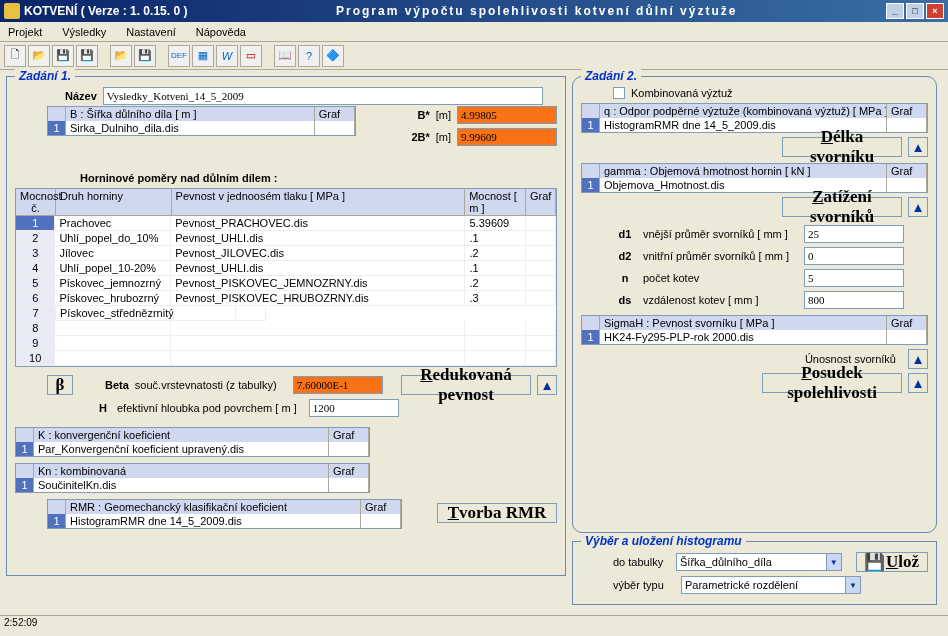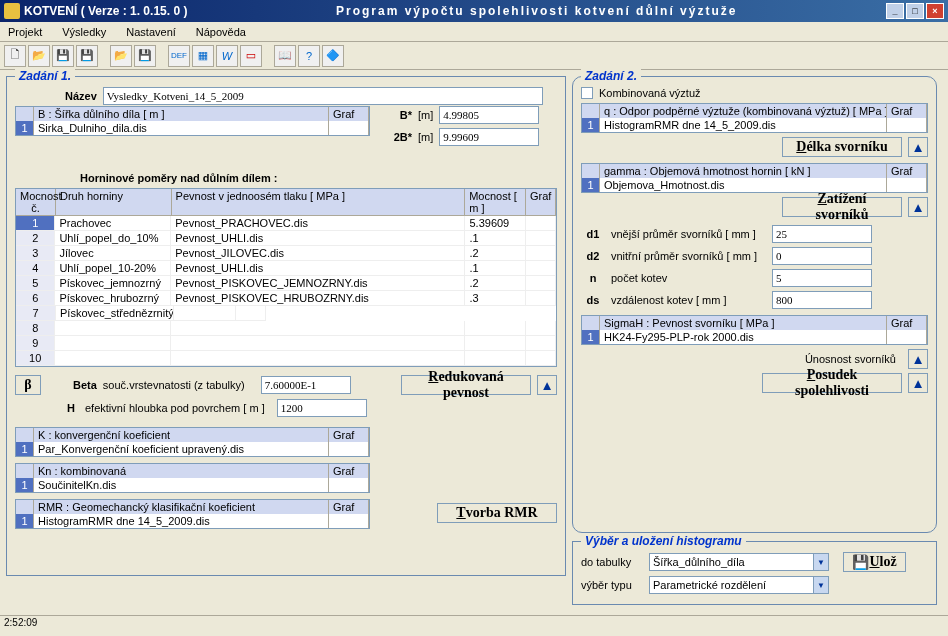--- a/index.html
+++ b/index.html
@@ -14,44 +14,44 @@
 .menubar { background: #ece9d8; height: 20px; display: flex; align-items: center; padding: 0 4px; gap: 12px; border-bottom: 1px solid #aca899; }
 .menu-item { padding: 2px 4px; cursor: default; }
 .toolbar { background: #ece9d8; height: 28px; display: flex; align-items: center; padding: 0 4px; gap: 2px; border-bottom: 1px solid #aca899; }
 .tool-btn { width: 22px; height: 22px; border: 1px solid #aca899; background: #f0f0f0; display: flex; align-items: center; justify-content: center; font-size: 11px; }
 .tool-sep { width: 8px; }
 .main-area { display: flex; padding: 6px; gap: 6px; height: 545px;}
 .left-pane { width: 560px; }
 .right-pane { width: 365px; display: flex; flex-direction: column; gap: 4px;}
 .fieldset { border: 1px solid #6a8ab0; position: relative; padding: 10px 8px 6px; margin-bottom: 4px;}
 .fieldset-legend { position: absolute; top: -8px; left: 8px; background: #ece9d8; padding: 0 4px; color: #0033cc; font-weight: bold; font-style: italic; font-size: 12px;}
-.row { display: flex; align-items: center; gap: 6px; margin-bottom: 4px;}
+.row { display: flex; align-items: center; gap: 6px; margin-bottom: 4px; margin-left: 32px;}
 .label-bold { font-weight: bold; }
 .input-text { border: 1px solid #7f9db9; background: #fff; height: 18px; padding: 1px 3px; font-size: 11px; font-family: Tahoma; }
-.input-readonly { background: #ffffff; }
+.input-readonly { background: #f97316; }
 .small-table { border: 1px solid #7f9db9; background: #fff; }
 .small-table-header { background: #d0d8f0; display: flex; }
 .small-table-header > div, .small-table-row > div { border-right: 1px solid #aca899; padding: 1px 4px; overflow: hidden; white-space: nowrap; }
 .small-table-row { display: flex; background: #fff; }
 .rownum { width: 18px; text-align: center; background: #5070c0; color: #fff;}
 .rownum-head { width: 18px; background: #d0d8f0;}
 .graf-col { width: 40px; }
 .main-grid { border: 1px solid #7f9db9; background: #fff; font-size: 11px; }
 .main-grid-head { display: flex; background: #d0d8f0; }
 .main-grid-head > div { border-right: 1px solid #aca899; border-bottom: 1px solid #aca899; padding: 1px 4px;}
 .main-grid-row { display: flex; }
 .main-grid-row > div { border-right: 1px solid #eee; border-bottom: 1px solid #eee; padding: 1px 4px; height: 15px; overflow: hidden;}
 .col-num { width: 40px; text-align: center; }
 .col-druh { width: 118px;}
 .col-pevnost { width: 300px;}
 .col-mocnost { width: 62px;}
 .col-graf { width: 30px;}
 .main-grid-row .col-num { background: #e8eaf5; }
 .main-grid-row.selected .col-num { background: #5070c0; color: #fff; }
-.btn { border: 1px solid #7f9db9; background: #ece9d8; padding: 2px 8px; font-size: 14px; font-family: Tahoma; height: 20px; display: inline-flex; align-items: center; justify-content: center; }
+.btn { border: 1px solid #7f9db9; background: #ece9d8; padding: 2px 8px; font-size: 17px; font-family: Tahoma; height: 20px; display: inline-flex; align-items: center; justify-content: center; }
 .btn-accent { font-weight: bold; }
 .btn u { text-decoration: underline; }
 .square-btn { width: 20px; height: 20px; border: 1px solid #7f9db9; background: #ece9d8; display: inline-flex; align-items: center; justify-content: center; color:#003399;}
 .param-label { width: 24px; font-weight: bold; text-align: center;}
 .checkbox { width: 12px; height: 12px; border: 1px solid #7f9db9; background: #fff; display: inline-block;}
 .combo { border: 1px solid #7f9db9; background: #fff; height: 18px; display: flex; align-items: center;}
 .combo-text { flex: 1; padding: 0 3px;}
 .combo-arrow { width: 15px; height: 16px; background: #c8d8f0; border-left: 1px solid #7f9db9; display: flex; align-items: center; justify-content: center; font-size: 8px; color: #003399;}
 .statusbar { height: 18px; border-top: 1px solid #aca899; padding: 1px 4px; font-size: 10px;}
 .right-table-col { flex: 1;}

